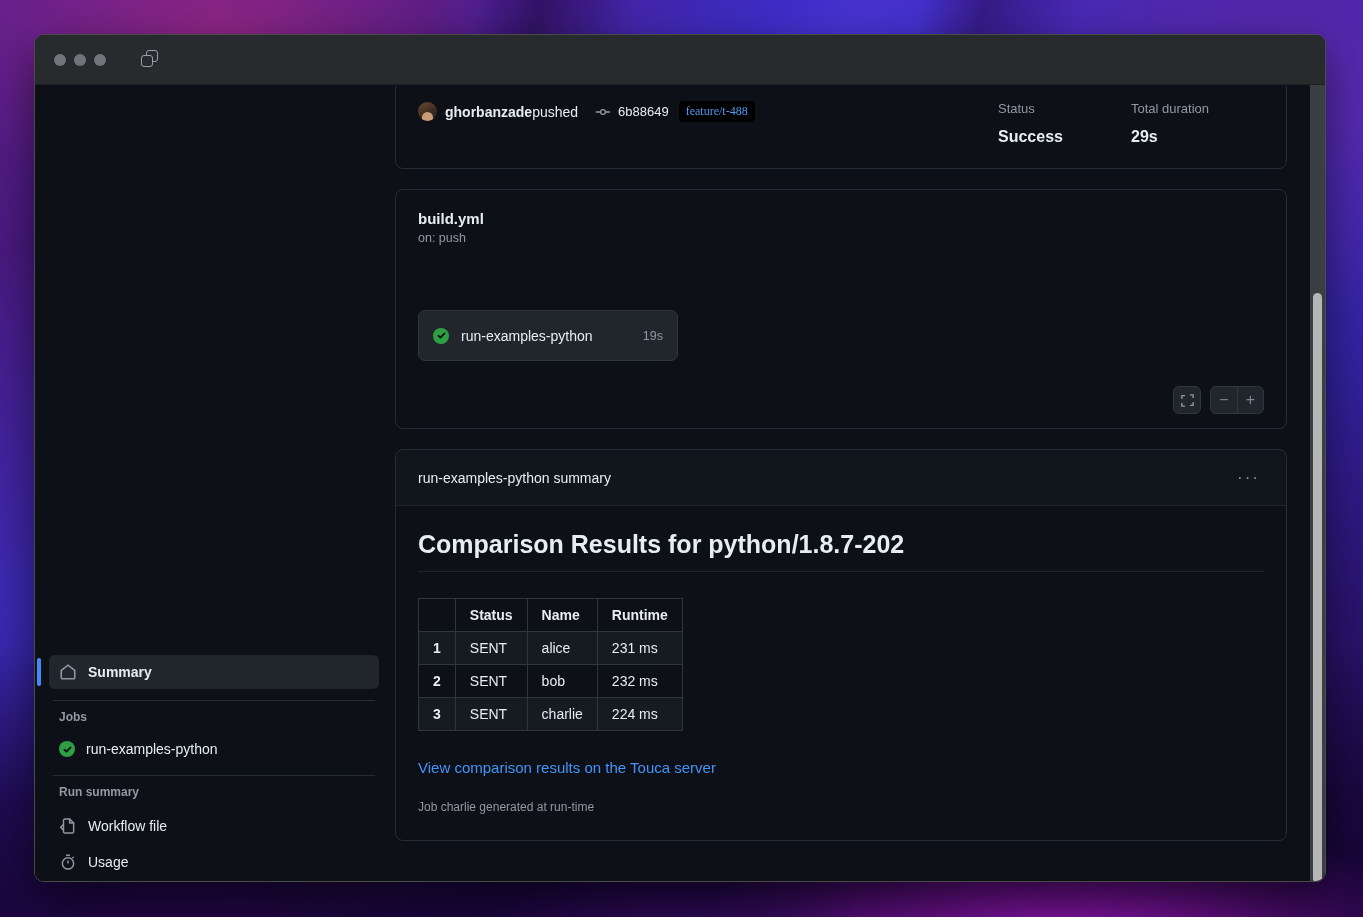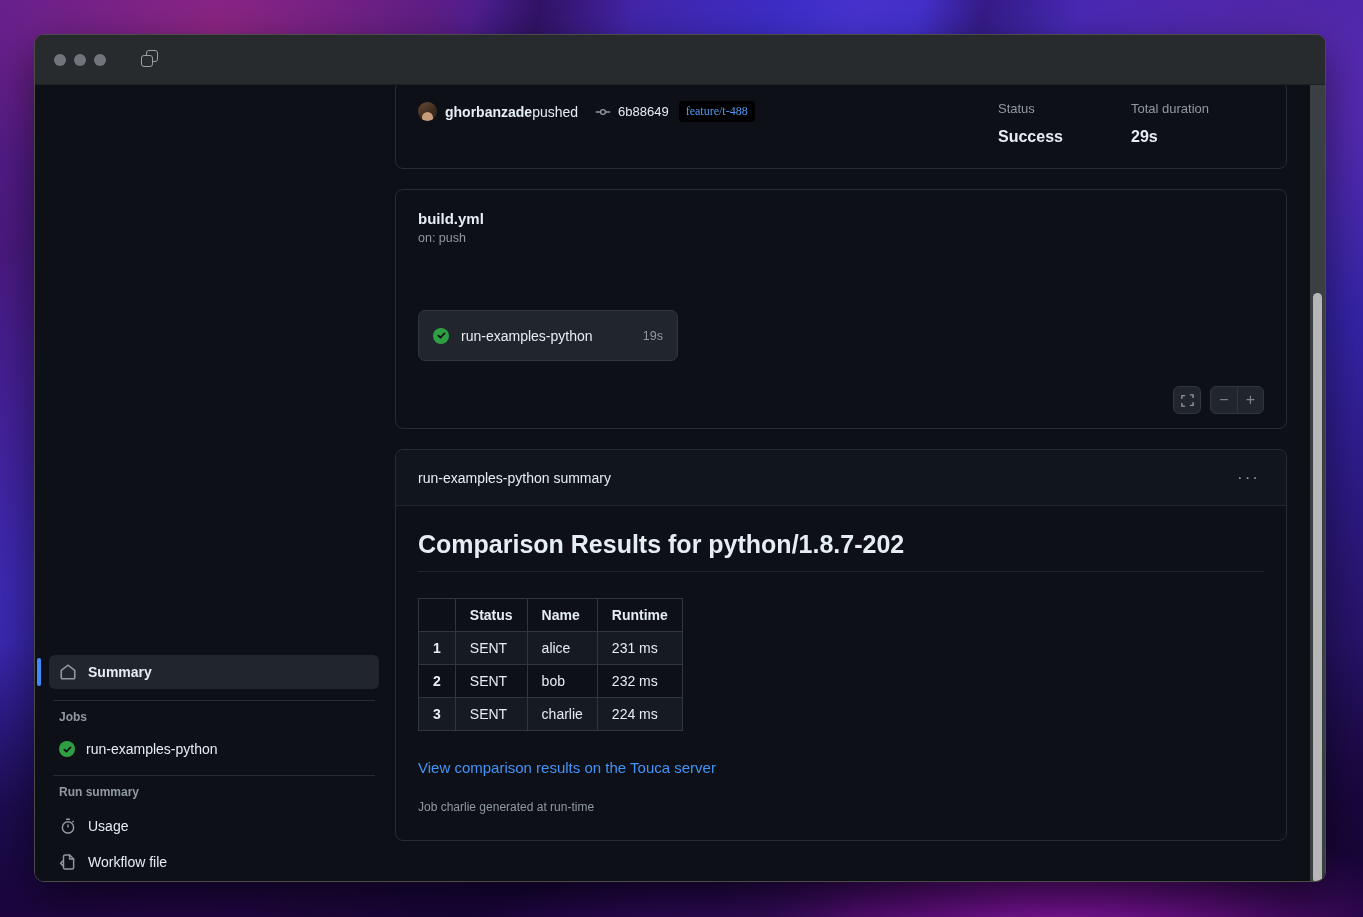--- a/index.html
+++ b/index.html
@@ -412,37 +412,37 @@
           </span>
           <span class="lbl">run-examples-python</span>
         </div>
 
         <div class="side-sep"></div>
 
         <div class="side-head">Run summary</div>
 
         <div class="side-item">
           <span class="side-icon">
-            <svg viewBox="0 0 16 16" fill="none" stroke="currentColor" stroke-width="1.3">
-              <circle cx="8" cy="9.3" r="5"></circle>
-              <path d="M8 9.3V6.6M6.3 2h3.4M11.9 4.6l1.1-1.1"></path>
-            </svg>
-          </span>
-          <span>Usage</span>
-        </div>
-
-        <div class="side-item">
-          <span class="side-icon">
             <svg viewBox="0 0 16 16" fill="none" stroke="currentColor" stroke-width="1.3" stroke-linecap="round" stroke-linejoin="round">
               <path d="M9.5 1.8H5.2A1.2 1.2 0 0 0 4 3v10a1.2 1.2 0 0 0 1.2 1.2h6.6A1.2 1.2 0 0 0 13 13V5.3L9.5 1.8Z"></path>
               <path d="M9.4 2v3.4H13"></path>
               <path d="M3.3 7.2 1.4 9.1l1.9 1.9"></path>
             </svg>
           </span>
           <span>Workflow file</span>
+        </div>
+
+        <div class="side-item">
+          <span class="side-icon">
+            <svg viewBox="0 0 16 16" fill="none" stroke="currentColor" stroke-width="1.3">
+              <circle cx="8" cy="9.3" r="5"></circle>
+              <path d="M8 9.3V6.6M6.3 2h3.4M11.9 4.6l1.1-1.1"></path>
+            </svg>
+          </span>
+          <span>Usage</span>
         </div>
       </div>
 
       <div id="main">
 
         <div class="card" id="header-card">
           <div class="hc-left">
             <div class="hc-row">
               <span class="avatar"></span>
               <span class="hc-user">ghorbanzade</span>

